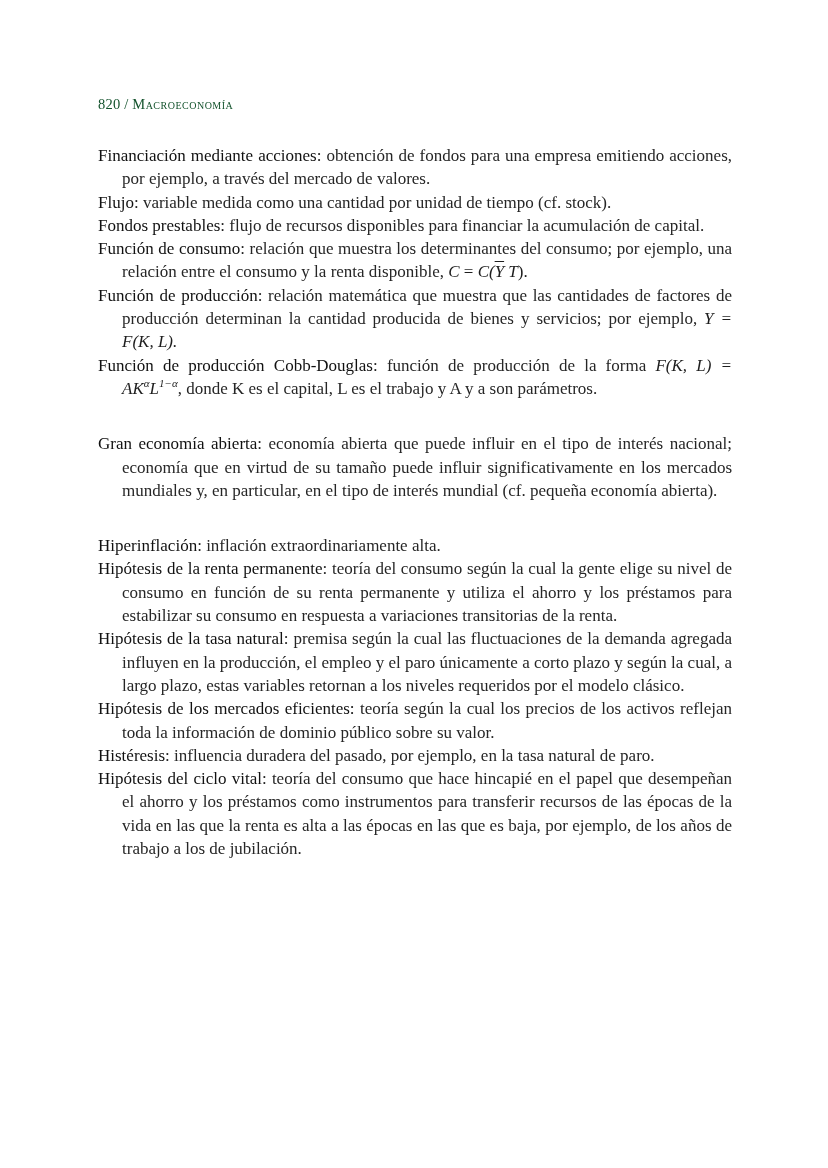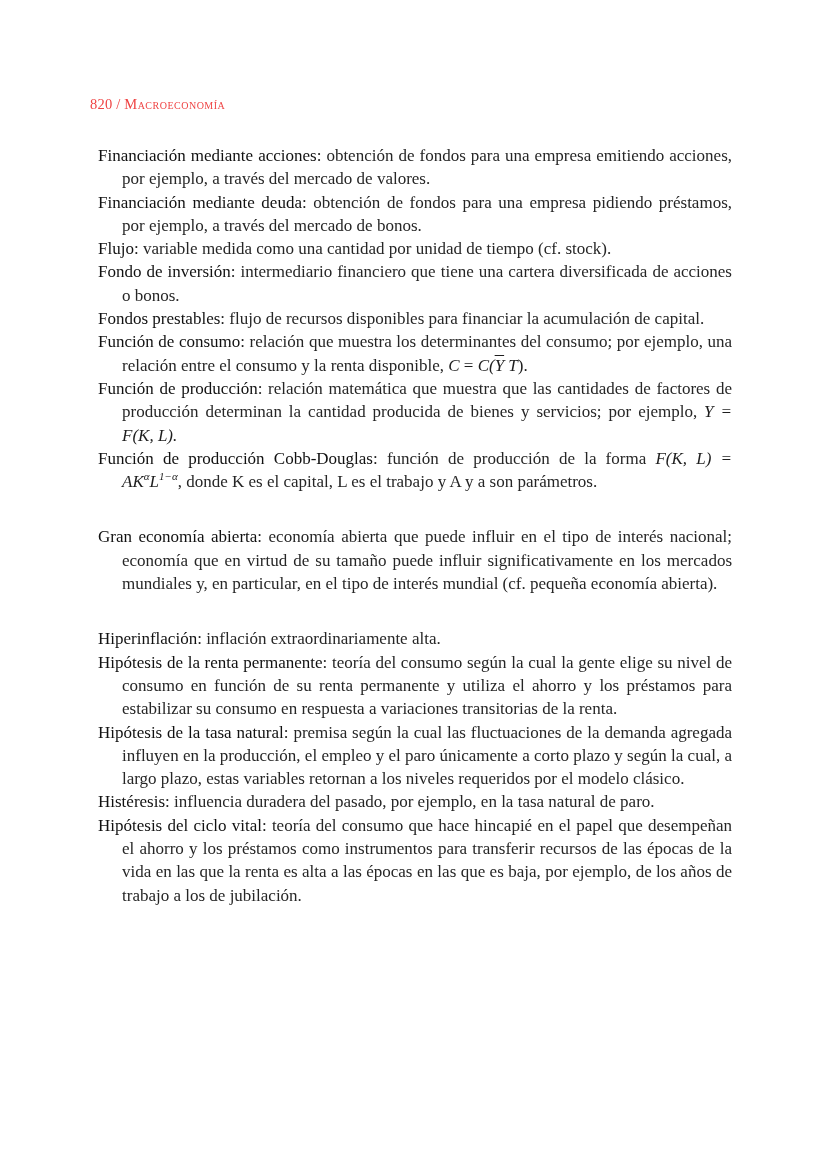--- a/index.html
+++ b/index.html
@@ -10,25 +10,25 @@
     body {
       width: 828px;
       height: 1168px;
       position: relative;
       overflow: hidden;
       font-family: "Liberation Serif", "DejaVu Serif", serif;
       color: #1e1e1e;
     }
     .running-head {
       position: absolute;
-      left: 90px;
+      left: 98px;
       top: 96px;
       font-size: 14.5px;
       letter-spacing: 0.2px;
-      color: #ef4444;
+      color: #14532d;
     }
     .running-head .sc {
       font-variant: small-caps;
       letter-spacing: 0.5px;
     }
     .glossary {
       position: absolute;
       left: 98px;
       top: 144px;
       width: 634px;
@@ -64,31 +64,25 @@
 <div class="running-head">
   <span>820</span><span> / </span><span class="sc">Macroeconomía</span>
 </div>
 
 <div class="glossary">
 
   <p class="entry">
     <span class="term">Financiación mediante acciones</span><span>: </span><span class="def">obtención de fondos para una empresa emitiendo acciones, por ejemplo, a través del mercado de valores.</span>
   </p>
 
-  <p class="entry">
-    <span class="term">Financiación mediante deuda</span><span>: </span><span class="def">obtención de fondos para una empresa pidiendo préstamos, por ejemplo, a través del mercado de bonos.</span>
-  </p>
 
   <p class="entry">
     <span class="term">Flujo</span><span>: </span><span class="def">variable medida como una cantidad por unidad de tiempo (cf. stock).</span>
   </p>
 
-  <p class="entry">
-    <span class="term">Fondo de inversión</span><span>: </span><span class="def">intermediario financiero que tiene una cartera diversificada de acciones o bonos.</span>
-  </p>
 
   <p class="entry">
     <span class="term">Fondos prestables</span><span>: </span><span class="def">flujo de recursos disponibles para financiar la acumulación de capital.</span>
   </p>
 
   <p class="entry">
     <span class="term">Función de consumo</span><span>: </span><span class="def">relación que muestra los determinantes del consumo; por ejemplo, una relación entre el consumo y la renta disponible, </span><span><i class="m">C</i><span> = </span><i class="m">C(</i><span class="overbar">Y</span><i class="m"> T</i><span>).</span></span>
   </p>
 
 
@@ -109,20 +103,23 @@
   </p>
 
   <p class="entry">
     <span class="term">Hipótesis de la renta permanente</span><span>: </span><span class="def">teoría del consumo según la cual la gente elige su nivel de consumo en función de su renta permanente y utiliza el ahorro y los préstamos para estabilizar su consumo en respuesta a variaciones transitorias de la renta.</span>
   </p>
 
   <p class="entry">
     <span class="term">Hipótesis de la tasa natural</span><span>: </span><span class="def">premisa según la cual las fluctuaciones de la demanda agregada influyen en la producción, el empleo y el paro únicamente a corto plazo y según la cual, a largo plazo, estas variables retornan a los niveles requeridos por el modelo clásico.</span>
   </p>
 
+  <p class="entry">
+    <span class="term">Hipótesis de los mercados eficientes:</span><span> </span><span class="def">teoría según la cual los precios de los activos reflejan toda la información de dominio público sobre su valor.</span>
+  </p>
 
   <p class="entry">
     <span class="term">Histéresis</span><span>: </span><span class="def">influencia duradera del pasado, por ejemplo, en la tasa natural de paro.</span>
   </p>
 
   <p class="entry">
     <span class="term">Hipótesis del ciclo vital</span><span>: </span><span class="def">teoría del consumo que hace hincapié en el papel que desempeñan el ahorro y los préstamos como instrumentos para transferir recursos de las épocas de la vida en las que la renta es alta a las épocas en las que es baja, por ejemplo, de los años de trabajo a los de jubilación.</span>
   </p>
 
 </div>

